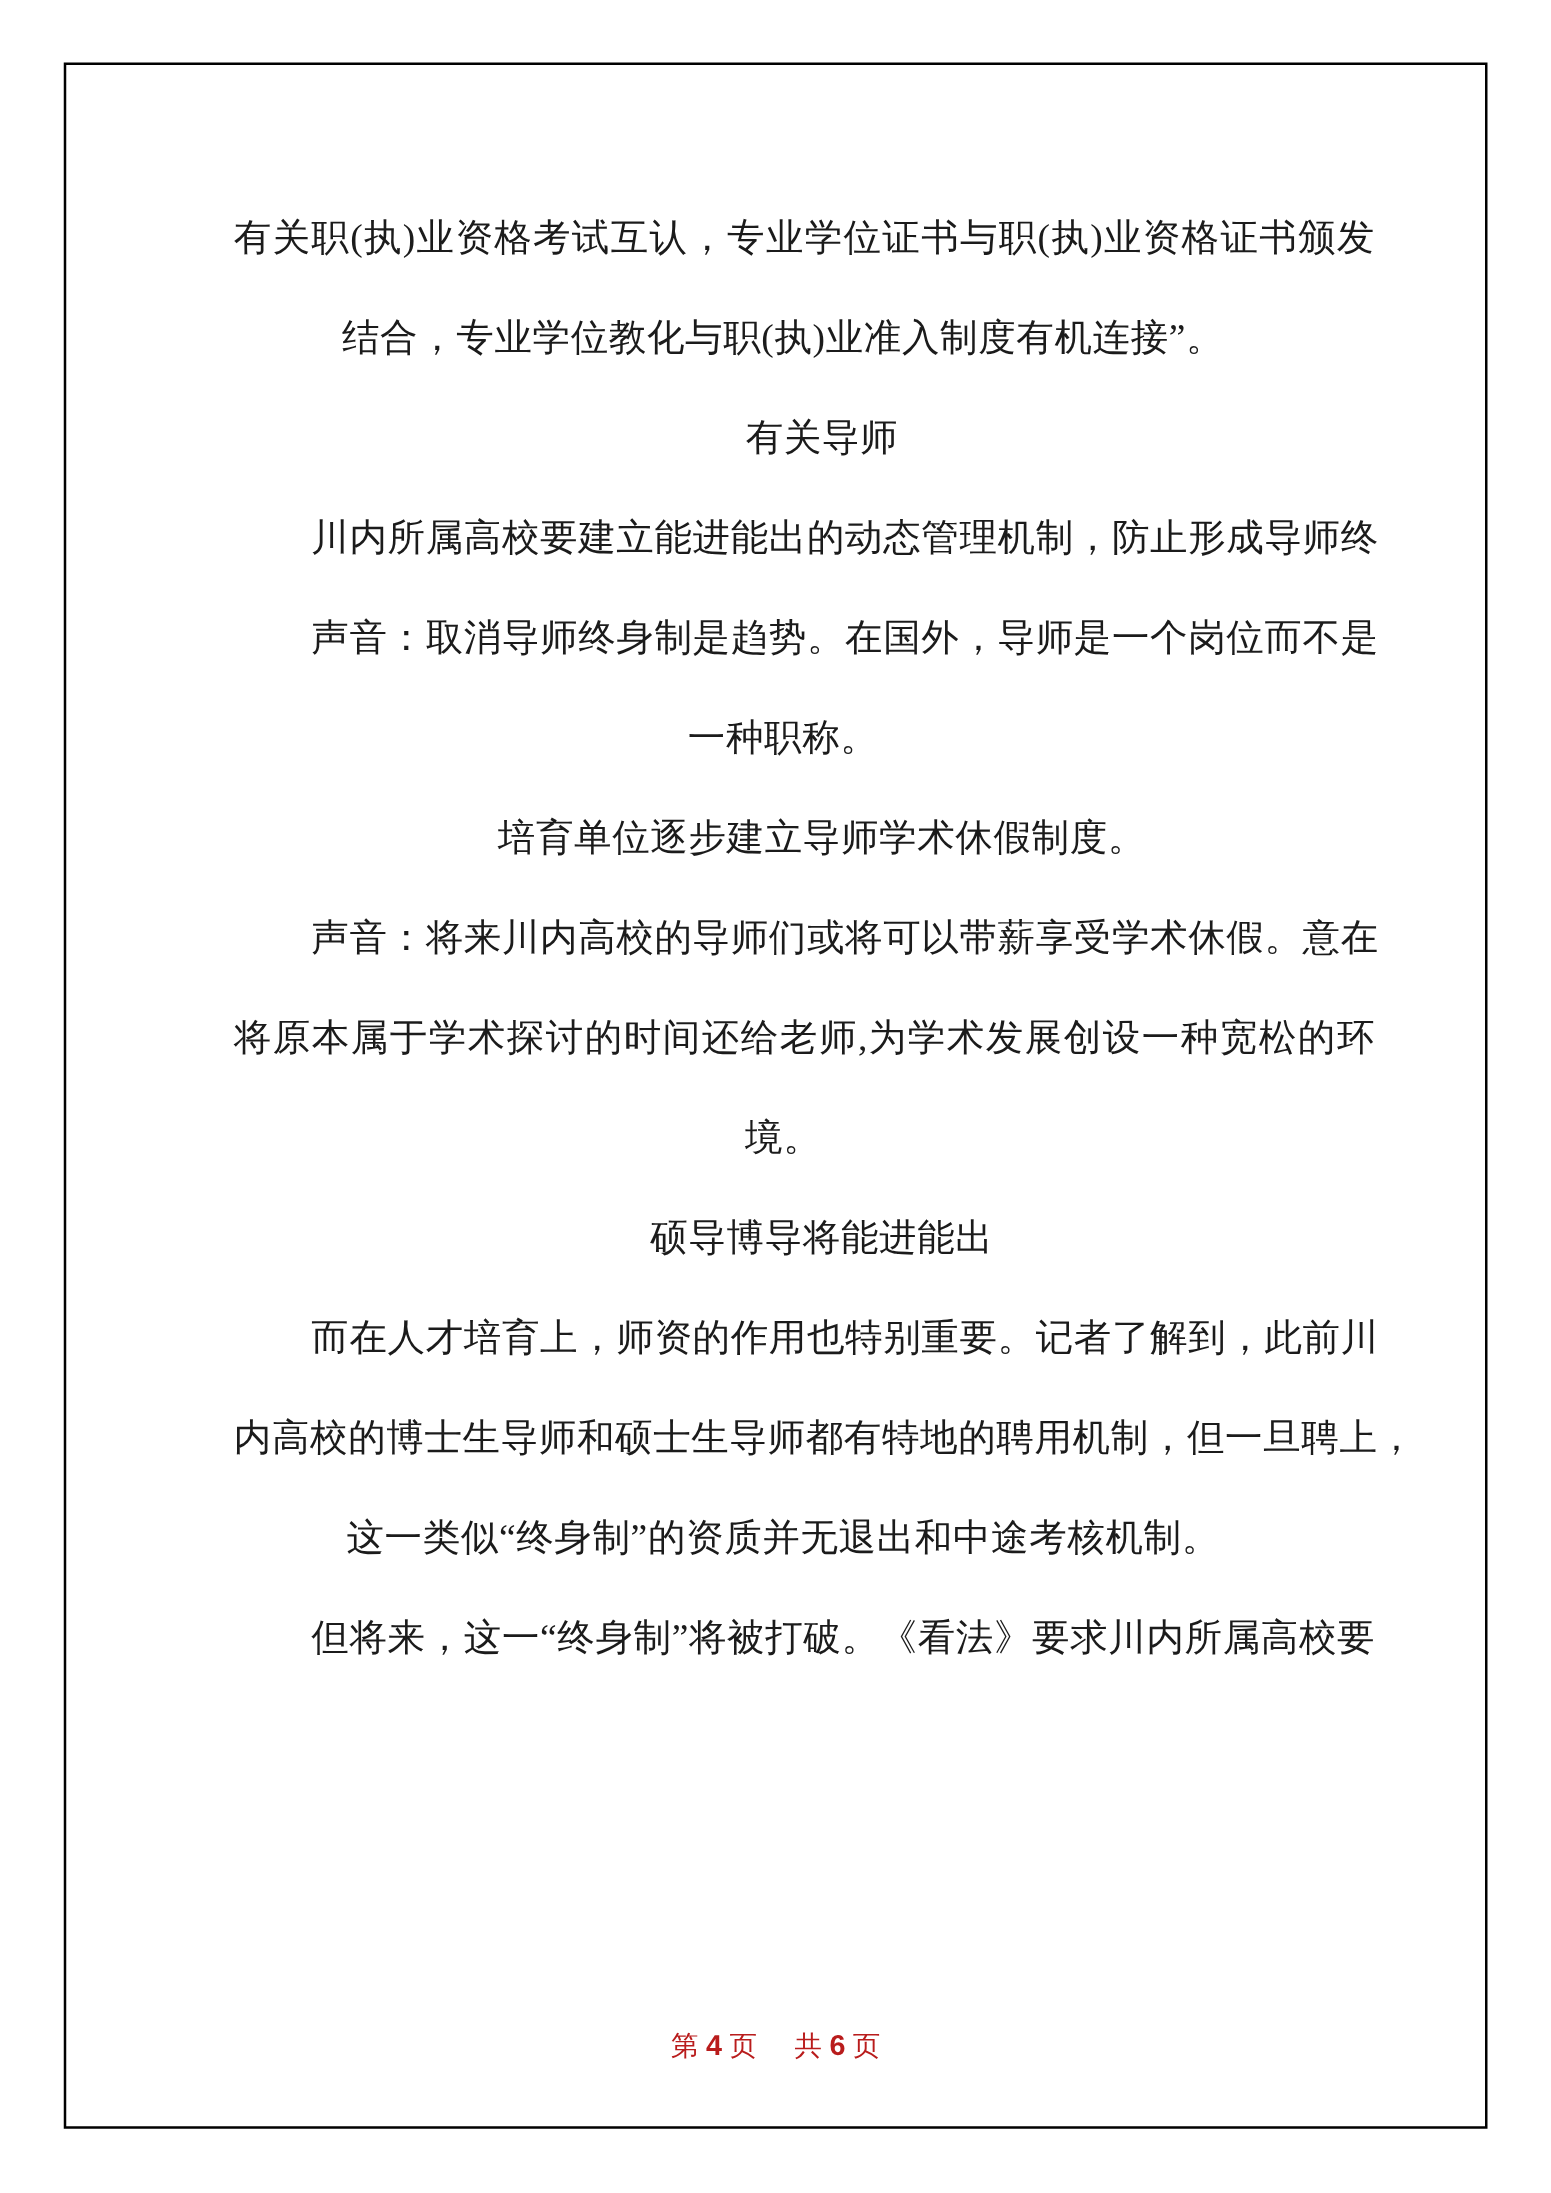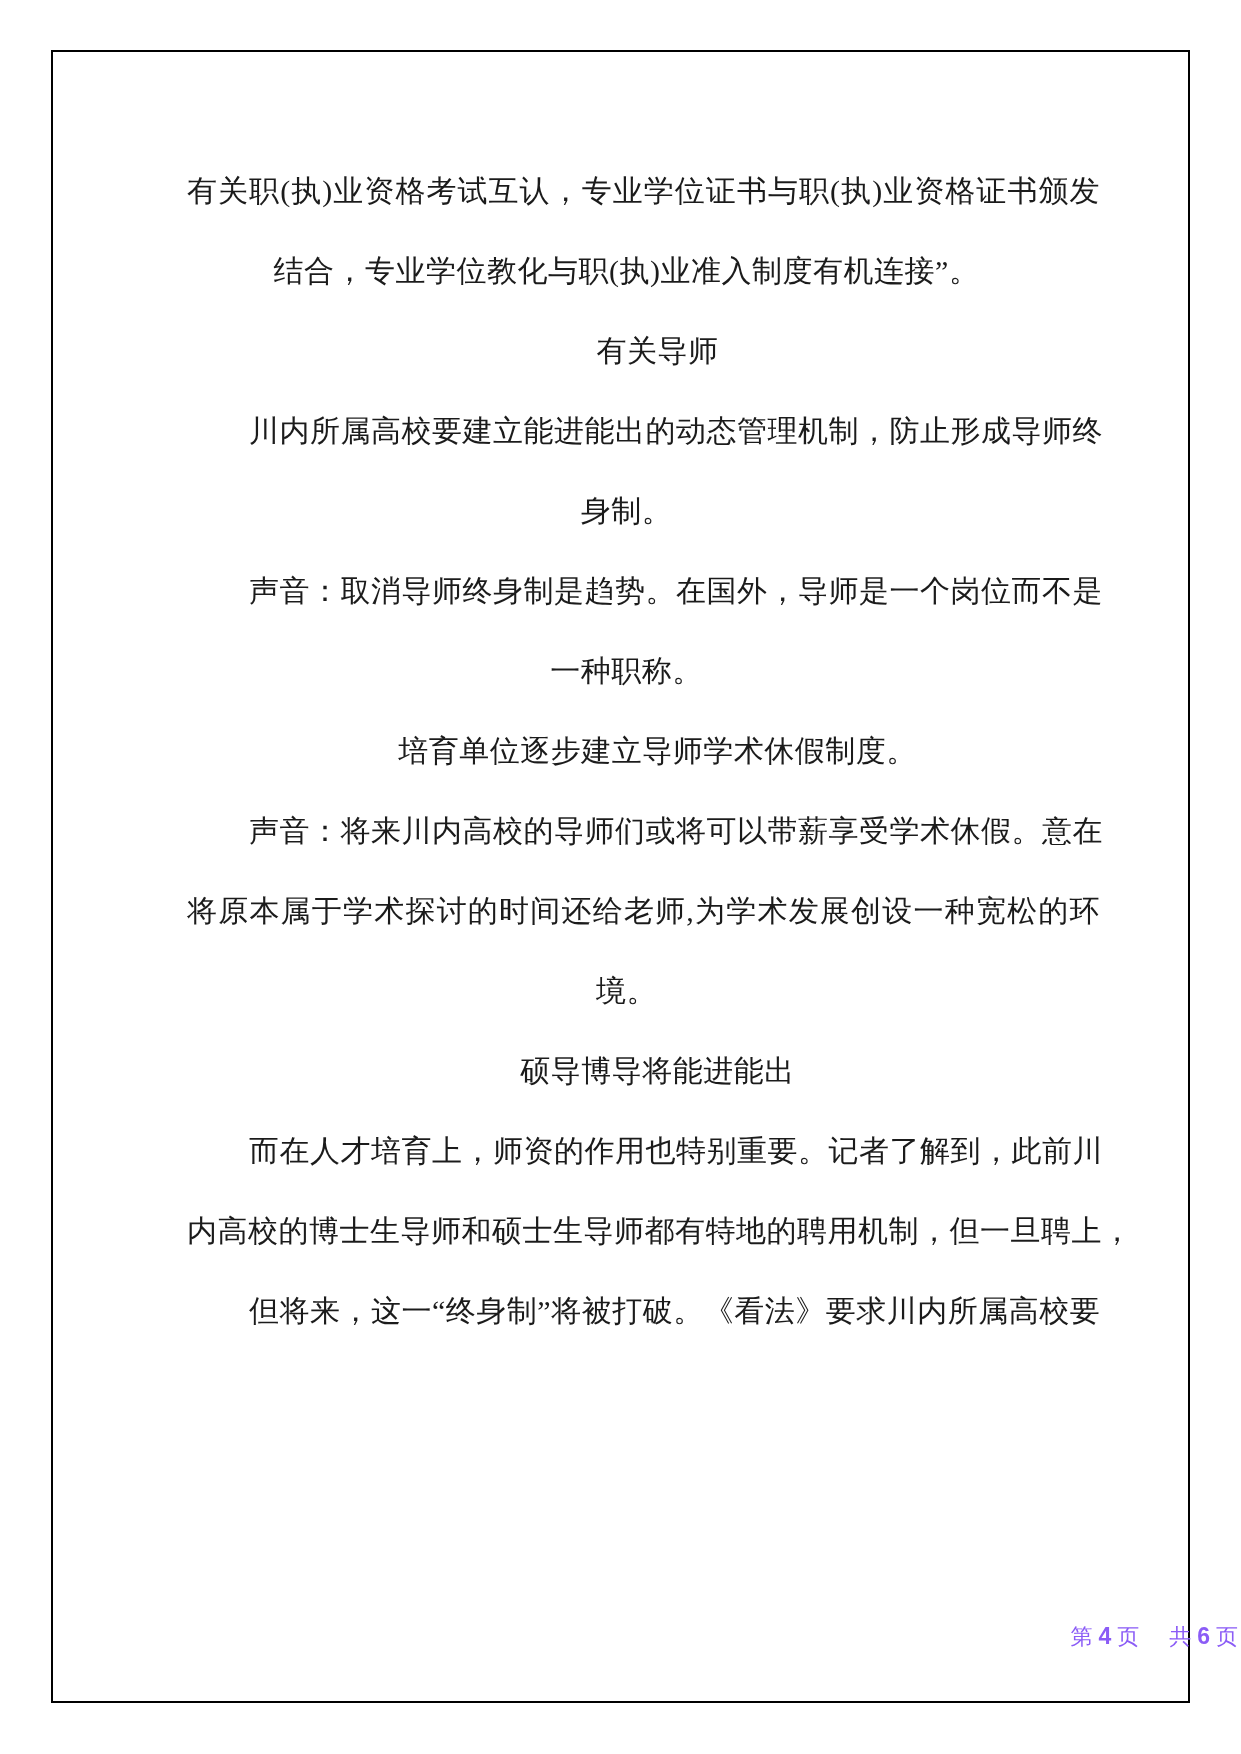--- a/index.html
+++ b/index.html
@@ -46,23 +46,23 @@
     text-align: justify;
     text-align-last: justify;
     text-justify: inter-character;
     margin-left: 34px;
   }
   .footer {
     position: absolute;
     left: 0;
     top: 1622px;
     width: 1241px;
-    text-align: right;
+    text-align: center;
     font-size: 22px;
-    color: #8b5cf6;
+    color: #b91c1c;
   }
   .footer span, .footer b {
     margin: 0 3px;
   }
   .footer b {
     font-family: "Liberation Sans", sans-serif;
     font-size: 23px;
     font-weight: bold;
   }
   .footer .gap {
@@ -74,29 +74,29 @@
 <body>
 
 <div class="sheet">
   <div class="page-border"></div>
 
   <div class="content">
     <div class="line fill">有关职(执)业资格考试互认，专业学位证书与职(执)业资格证书颁发</div>
     <div class="line">结合，专业学位教化与职(执)业准入制度有机连接”。</div>
     <div class="line indent">有关导师</div>
     <div class="line indent fill">川内所属高校要建立能进能出的动态管理机制，防止形成导师终</div>
-    <div class="line">身制。</div>
     <div class="line indent fill">声音：取消导师终身制是趋势。在国外，导师是一个岗位而不是</div>
     <div class="line">一种职称。</div>
     <div class="line indent">培育单位逐步建立导师学术休假制度。</div>
     <div class="line indent fill">声音：将来川内高校的导师们或将可以带薪享受学术休假。意在</div>
     <div class="line fill">将原本属于学术探讨的时间还给老师,为学术发展创设一种宽松的环</div>
     <div class="line">境。</div>
     <div class="line indent">硕导博导将能进能出</div>
     <div class="line indent fill">而在人才培育上，师资的作用也特别重要。记者了解到，此前川</div>
     <div class="line fill">内高校的博士生导师和硕士生导师都有特地的聘用机制，但一旦聘上，</div>
+    <div class="line">这一类似“终身制”的资质并无退出和中途考核机制。</div>
     <div class="line indent fill">但将来，这一“终身制”将被打破。《看法》要求川内所属高校要</div>
   </div>
 
   <div class="footer">
     <span>第</span><b>4</b><span>页</span><span class="gap"></span><span>共</span><b>6</b><span>页</span>
   </div>
 </div>
 
 </body></html>

